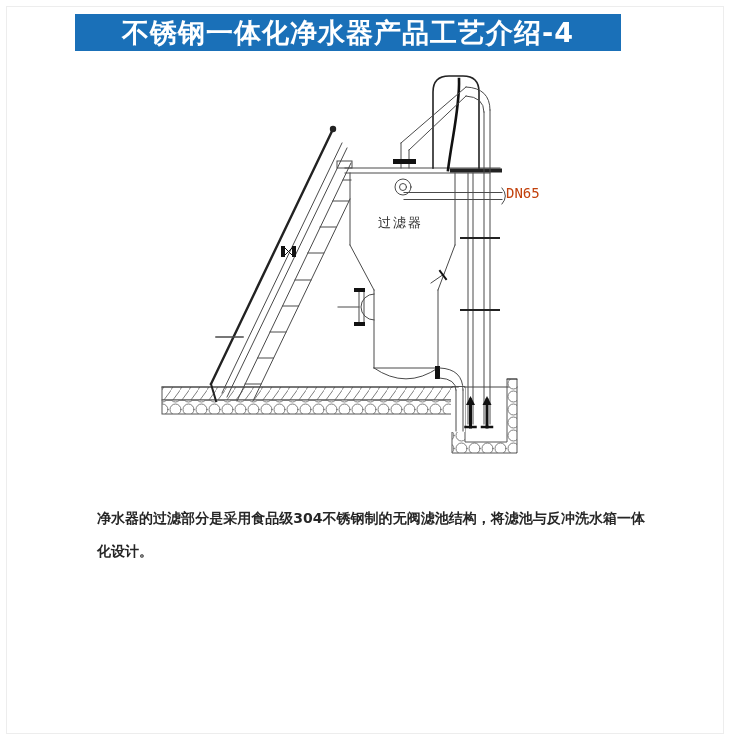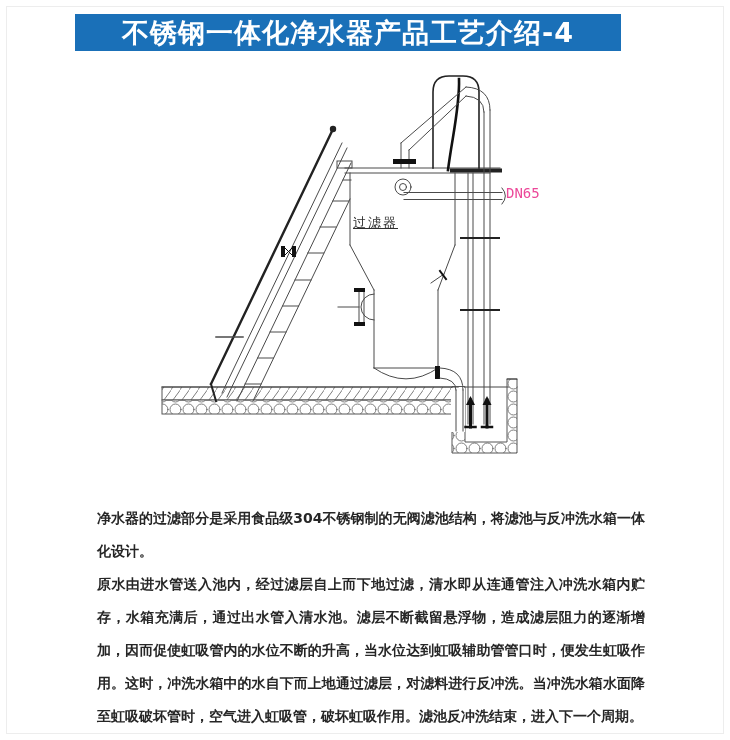--- a/index.html
+++ b/index.html
@@ -28,27 +28,26 @@
   }
   .diagram{
     position:absolute;left:0;top:0;width:730px;height:500px;
   }
   .diagram svg{position:absolute;left:0;top:0;}
   .diag-label{
     position:absolute;color:#333;
     font-family:"DejaVu Sans Mono","Liberation Mono",monospace;
   }
   .label-tank{
-    left:353px;top:214px;width:54px;text-align:left;
+    left:369px;top:214px;width:54px;text-align:right;
     font-size:13px;letter-spacing:2px;color:#2e2e2e;
     font-family:"DejaVu Sans","Liberation Sans",sans-serif;
-    text-decoration:underline;
   }
   .label-dn{
-    left:506px;top:185px;font-size:14px;color:#ec4899;letter-spacing:0px;
+    left:506px;top:185px;font-size:14px;color:#c2410c;letter-spacing:0px;
   }
   .content{
     position:absolute;left:97px;top:502px;width:548px;color:#262626;
   }
   .content h2{
     margin:0 0 7px 0;font-size:21px;line-height:30px;font-weight:700;color:#111;
     font-family:"DejaVu Sans","Liberation Sans",sans-serif;
   }
   .content p{
     margin:0;font-size:14px;line-height:33px;font-weight:700;
@@ -174,15 +173,14 @@
         <line x1="482" y1="427" x2="492" y2="427" stroke="#111" stroke-width="2.5"></line>
       </g>
     </svg>
 
     <div class="diag-label label-tank">过滤器</div>
     <div class="diag-label label-dn">DN65</div>
   </div>
 
   <div class="content">
     <p>净水器的过滤部分是采用食品级304不锈钢制的无阀滤池结构，将滤池与反冲洗水箱一体化设计。</p>
-    <p>原水由进水管送入池内，经过滤层自上而下地过滤，清水即从连通管注入冲洗水箱内贮存，水箱充满后，通过出水管入清水池。滤层不断截留悬浮物，造成滤层阻力的逐渐增加，因而促使虹吸管内的水位不断的升高，当水位达到虹吸辅助管管口时，便发生虹吸作用。这时，冲洗水箱中的水自下而上地通过滤层，对滤料进行反冲洗。当冲洗水箱水面降至虹吸破坏管时，空气进入虹吸管，破坏虹吸作用。滤池反冲洗结束，进入下一个周期。</p>
   </div>
 </div>
 
 </body></html>

